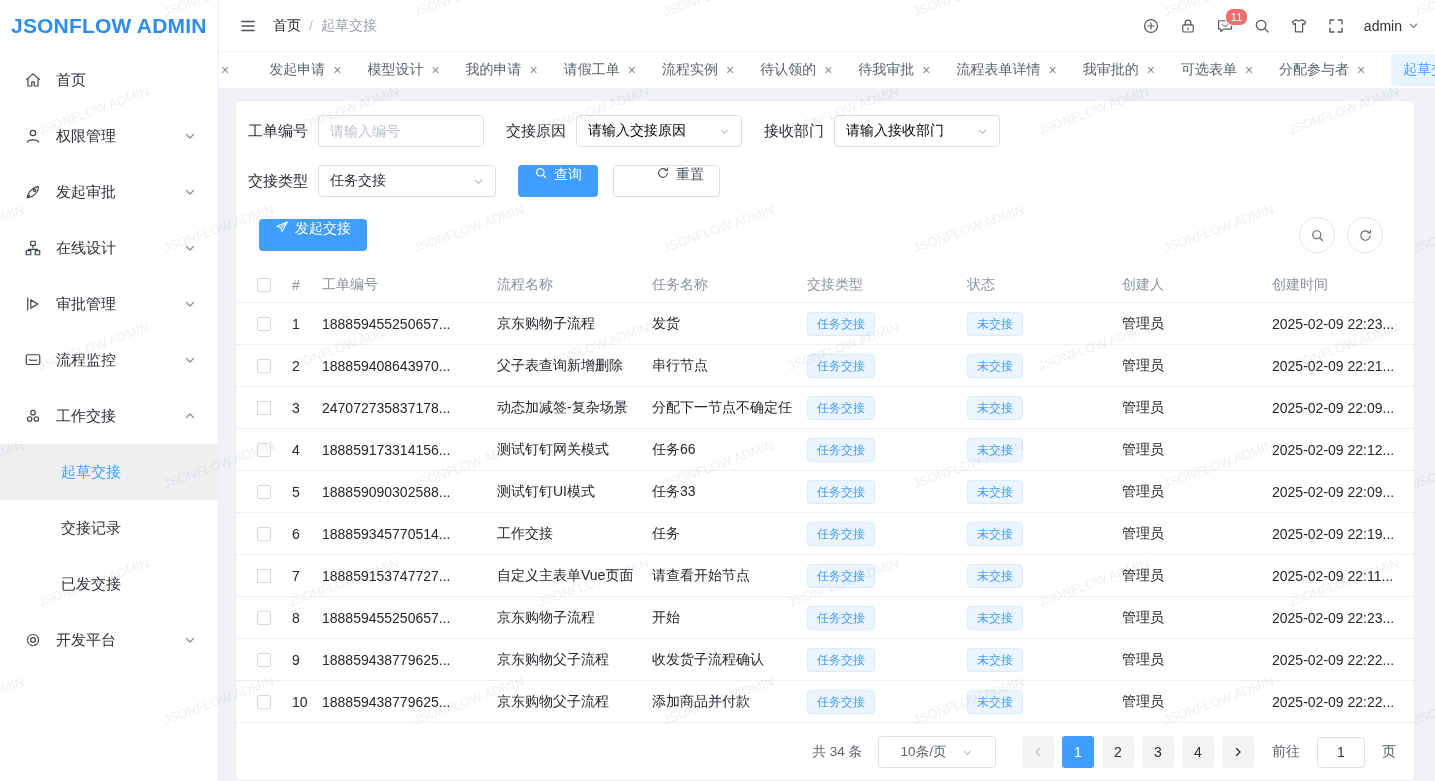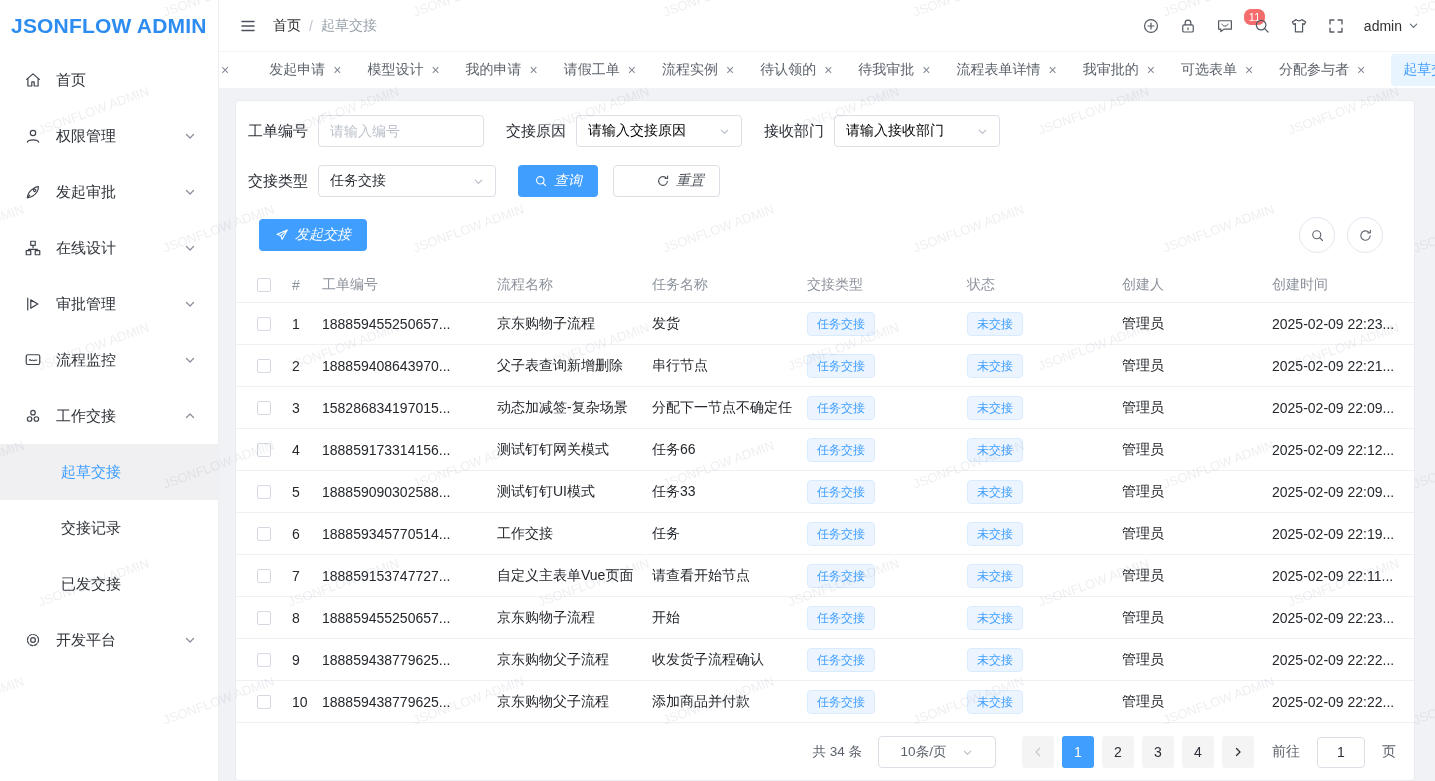--- a/index.html
+++ b/index.html
@@ -26,21 +26,21 @@
   .topbar { height:52px; flex:none; display:flex; align-items:center; padding:0 16px 0 20px; background:#fff; border-bottom:1px solid #f2f4f6; }
   .fold-icon { color:#495060; margin-right:16px; cursor:pointer; }
   .fold-icon svg { width:18px; height:18px; display:block; }
   .crumb { font-size:14px; display:flex; align-items:center; gap:8px; }
   .crumb .home { color:#303133; }
   .crumb .sep { color:#c0c4cc; }
   .crumb .cur { color:#97a0aa; }
   .topbar-right { margin-left:auto; display:flex; align-items:center; gap:19px; }
   .hicon { position:relative; color:#545961; cursor:pointer; display:flex; }
   .hicon svg { width:18px; height:18px; display:block; }
-  .msg-badge { position:absolute; top:-9px; left:27px; background:#f56c6c; color:#fff; font-size:11px; line-height:16px; padding:0 5px; border-radius:8px; border:1px solid #fff; }
+  .msg-badge { position:absolute; top:-9px; left:9px; background:#f56c6c; color:#fff; font-size:11px; line-height:16px; padding:0 5px; border-radius:8px; border:1px solid #fff; }
   .user { display:flex; align-items:center; gap:6px; font-size:14px; color:#303133; cursor:pointer; }
   .user svg { width:11px; height:11px; color:#6a707a; }
   
   .tabbar { height:36px; flex:none; background:#fff; display:flex; align-items:center; gap:26px; padding:0 8px 0 2px; overflow:hidden; white-space:nowrap; }
   .tab { display:flex; align-items:center; gap:8px; font-size:14px; color:#5c626b; cursor:pointer; flex:none; }
   .tab .x { font-size:14px; color:#858b95; line-height:1; }
   .tab.active { background:#e8f4ff; color:#409eff; padding:7px 12px; border-radius:4px; }
   .tab.clipped { margin-right:14px; }
   
   .content { flex:1; min-height:0; background:#f0f2f5; padding:12px 20px 0 16px; }
@@ -50,21 +50,21 @@
   .f-item { display:flex; align-items:center; margin-right:22px; }
   .f-label { font-size:15px; color:#2b2f36; margin-right:10px; white-space:nowrap; }
   .inp, .sel { width:166px; height:32px; border:1px solid #dcdfe6; border-radius:4px; background:#fff; display:flex; align-items:center; padding:0 11px; font-size:14px; }
   .sel-w { width:178px; }
   .inp input { border:none; outline:none; width:100%; font-size:14px; font-family:inherit; color:#303133; background:transparent; }
   .inp input::placeholder { color:#bcc2cc; }
   .sel .ph { color:#000000; }
   .sel .val { color:#2b2f36; }
   .sel .chev { margin-left:auto; color:#b8bec8; display:flex; }
   .sel .chev svg { width:11px; height:11px; }
-  .btn { height:32px; border-radius:4px; display:inline-flex; align-items:center; gap:6px; font-size:14px; padding:0 15px; cursor:pointer; border:1px solid transparent; font-family:inherit;font-style:italic; }
+  .btn { height:32px; border-radius:4px; display:inline-flex; gap:6px; font-size:14px; padding:0 15px; cursor:pointer; border:1px solid transparent; font-family:inherit; }
   .btn svg { width:14px; height:14px; }
   .btn-primary { background:#409eff; color:#fff; }
   .btn-plain { background:#fff; border-color:#dcdfe6; color:#51565e; }
   .btn-reset { margin-left:15px;padding-left:42px; }
   .toolbar { display:flex; align-items:center; padding:2px 23px 14px; }
   .tool-right { margin-left:auto; display:flex; gap:12px; padding-right:8px; }
   .circle-btn { width:36px; height:36px; border-radius:50%; border:1px solid #e3e6ee; background:#fff; color:#61666e; display:flex; align-items:center; justify-content:center; cursor:pointer; }
   .circle-btn svg { width:15px; height:15px; }
   
   .thead, .trow { display:flex; align-items:center; padding-left:21px; padding-right:10px; }
@@ -511,21 +511,21 @@
           <span class="c-type"><span class="badge">任务交接</span></span>
           <span class="c-status"><span class="badge">未交接</span></span>
           <span class="c-creator">管理员</span>
           <span class="c-time">2025-02-09 22:21...</span>
         </div>
         <div class="trow">
           <span class="c-check">
               <span class="checkbox"></span>
             </span>
           <span class="c-no">3</span>
-          <span class="c-order">158286834197015...</span>
+          <span class="c-order">247072735837178...</span>
           <span class="c-proc">动态加减签-复杂场景</span>
           <span class="c-task">分配下一节点不确定任</span>
           <span class="c-type"><span class="badge">任务交接</span></span>
           <span class="c-status"><span class="badge">未交接</span></span>
           <span class="c-creator">管理员</span>
           <span class="c-time">2025-02-09 22:09...</span>
         </div>
         <div class="trow">
           <span class="c-check">
               <span class="checkbox"></span>

